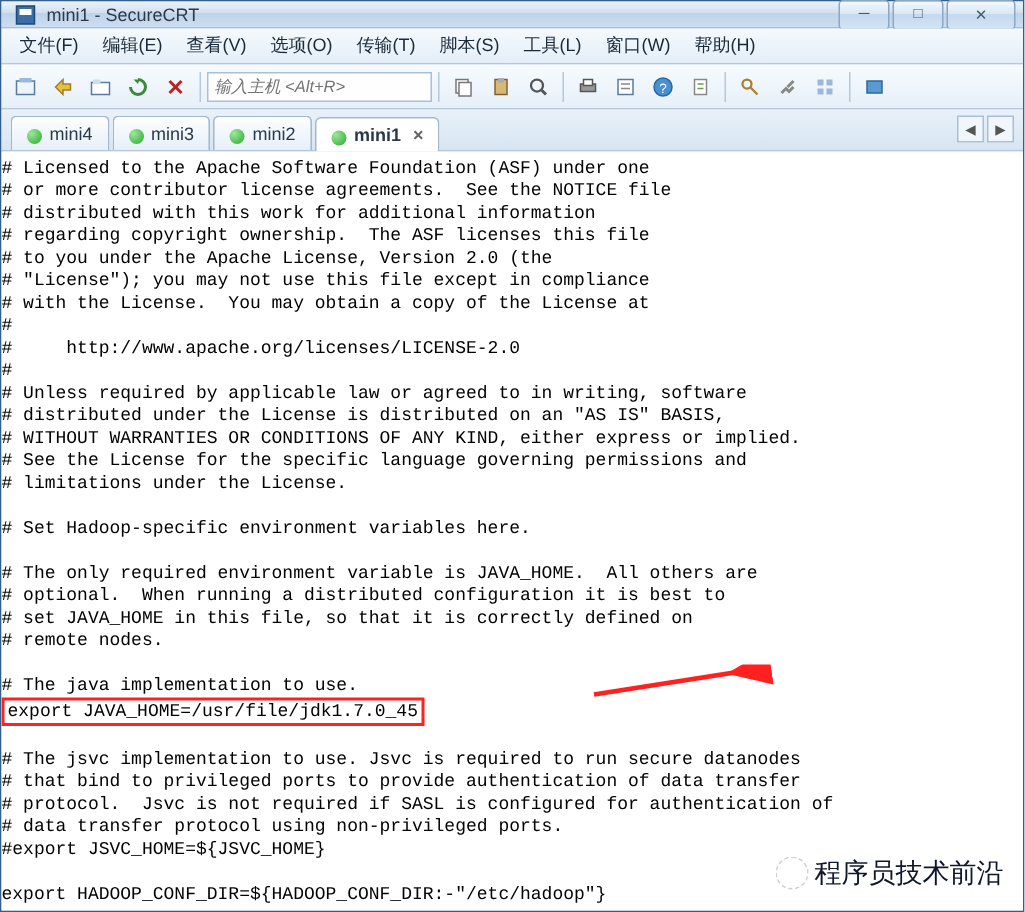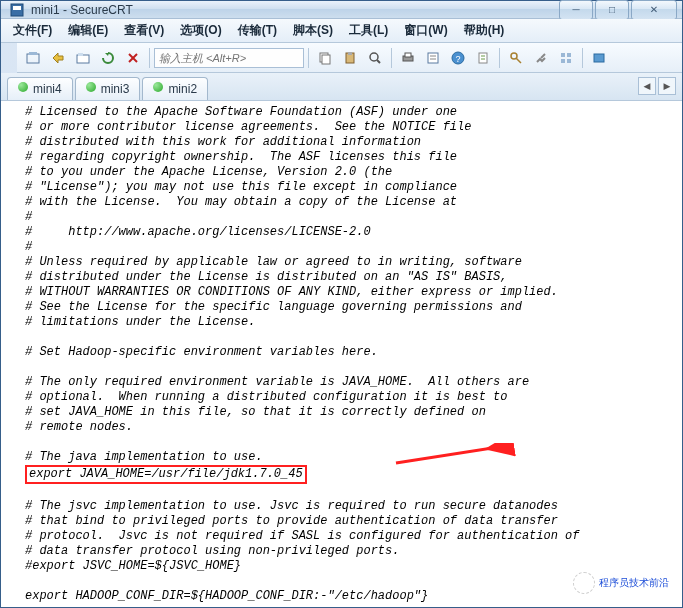--- a/index.html
+++ b/index.html
@@ -47,31 +47,29 @@
   background: linear-gradient(to bottom, #f5f9fd, #e4eef8);
   display: flex;
   align-items: center;
   padding: 0 4px;
   border-bottom: 1px solid #b5c8db;
 }
 .menu-item {
   padding: 3px 8px;
   color: #1a2a3a;
   cursor: pointer;
-  font-weight: bold;
 }
 .toolbar {
   height: 30px;
   background: linear-gradient(to bottom, #f7fbff, #e6eff8);
   display: flex;
   align-items: center;
   padding: 0 4px;
   border-bottom: 1px solid #b5c8db;
   gap: 1px;
-  margin-left: 16px;
 }
 .tb-btn {
   width: 24px; height: 24px;
   display: flex; align-items: center; justify-content: center;
   border: 1px solid transparent;
   border-radius: 3px;
 }
 .tb-sep { width: 1px; height: 20px; background: #b5c8db; margin: 0 3px; }
 .host-input {
   width: 150px;
@@ -87,21 +85,21 @@
   height: 28px;
   background: linear-gradient(to bottom, #e9f1f9, #d7e5f2);
   display: flex;
   align-items: flex-end;
   padding: 0 6px;
   border-bottom: 1px solid #b5c8db;
   position: relative;
 }
 .tab {
   display: flex;
-  align-items: flex-start;
+  align-items: flex-end;
   padding: 4px 10px;
   margin-right: 2px;
   border: 1px solid #a3b8cd;
   border-bottom: none;
   border-radius: 4px 4px 0 0;
   background: linear-gradient(to bottom, #fdfeff, #e6eff8);
   color: #2a3a4a;
   cursor: pointer;
 }
 .tab.active {
@@ -118,46 +116,45 @@
 .tab .close {
   margin-left: 8px;
   color: #666;
   font-size: 12px;
 }
 .tab-nav { position: absolute; right: 6px; top: 4px; display: flex; gap: 2px; }
 .tab-nav-btn { width: 18px; height: 18px; background: #f0f6fb; border: 1px solid #a9bfd6; display: flex; align-items:center; justify-content:center; font-size:9px; color:#555; }
 .terminal {
   flex: 1;
   background: #fff;
-  padding: 4px 24px;
+  padding: 4px 0;
   font-family: "Courier New", monospace;
   font-size: 12px;
   color: #000;
   line-height: 1.25;
   white-space: pre;
   overflow: hidden;
   position: relative;
-  font-style: italic;
 }
 .highlight-box {
   border: 2px solid #ff2020;
   padding: 0 2px;
   display: inline-block;
 }
 .arrow {
   position: absolute;
   left: 390px;
   top: 342px;
 }
 .watermark {
   position: absolute;
   right: 14px;
   bottom: 14px;
-  color: #1d4ed8;
-  font-size: 10px;
+  color: #0f172a;
+  font-size: 18px;
   display: flex;
   align-items: center;
 }
 .watermark .wm-icon {
   width: 22px; height: 22px; border: 1px dashed #cfcfcf; border-radius: 50%;
   margin-right: 4px;
 }
 </style>
 </head>
 <body>
@@ -303,20 +300,25 @@
         <span class="dot"></span>
         <span>mini4</span>
       </div>
     <div class="tab">
         <span class="dot"></span>
         <span>mini3</span>
       </div>
     <div class="tab">
         <span class="dot"></span>
         <span>mini2</span>
+      </div>
+    <div class="tab active">
+        <span class="dot"></span>
+        <span>mini1</span>
+        <span class="close">×</span>
       </div>
     <div class="tab-nav">
       <div class="tab-nav-btn">◀</div>
       <div class="tab-nav-btn">▶</div>
     </div>
   </div>
 
   <div class="terminal"><span># Licensed to the Apache Software Foundation (ASF) under one
 # or more contributor license agreements.  See the NOTICE file
 # distributed with this work for additional information

